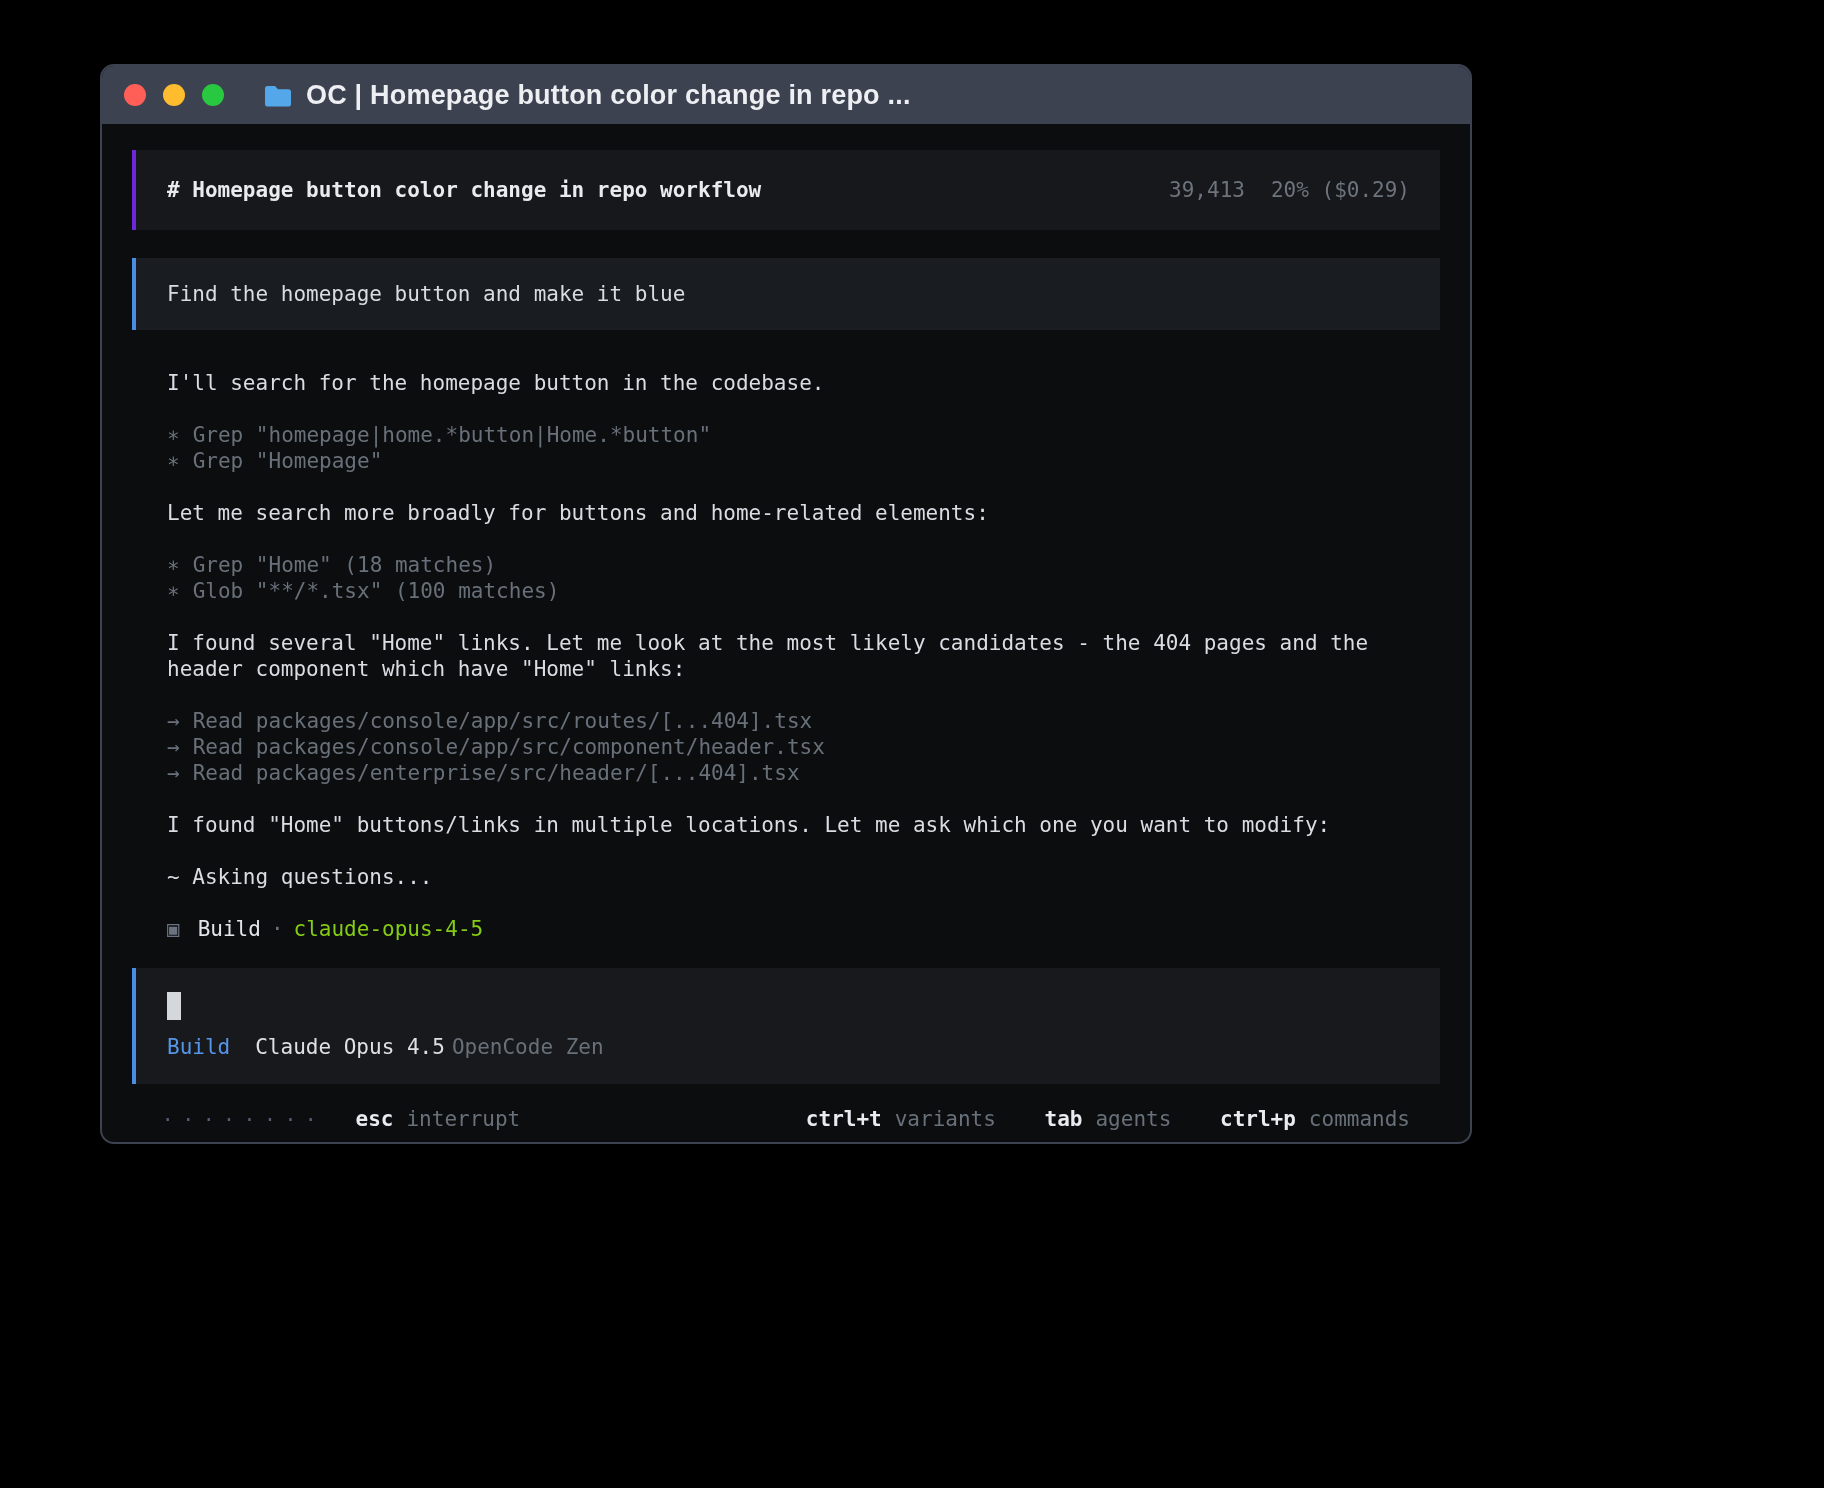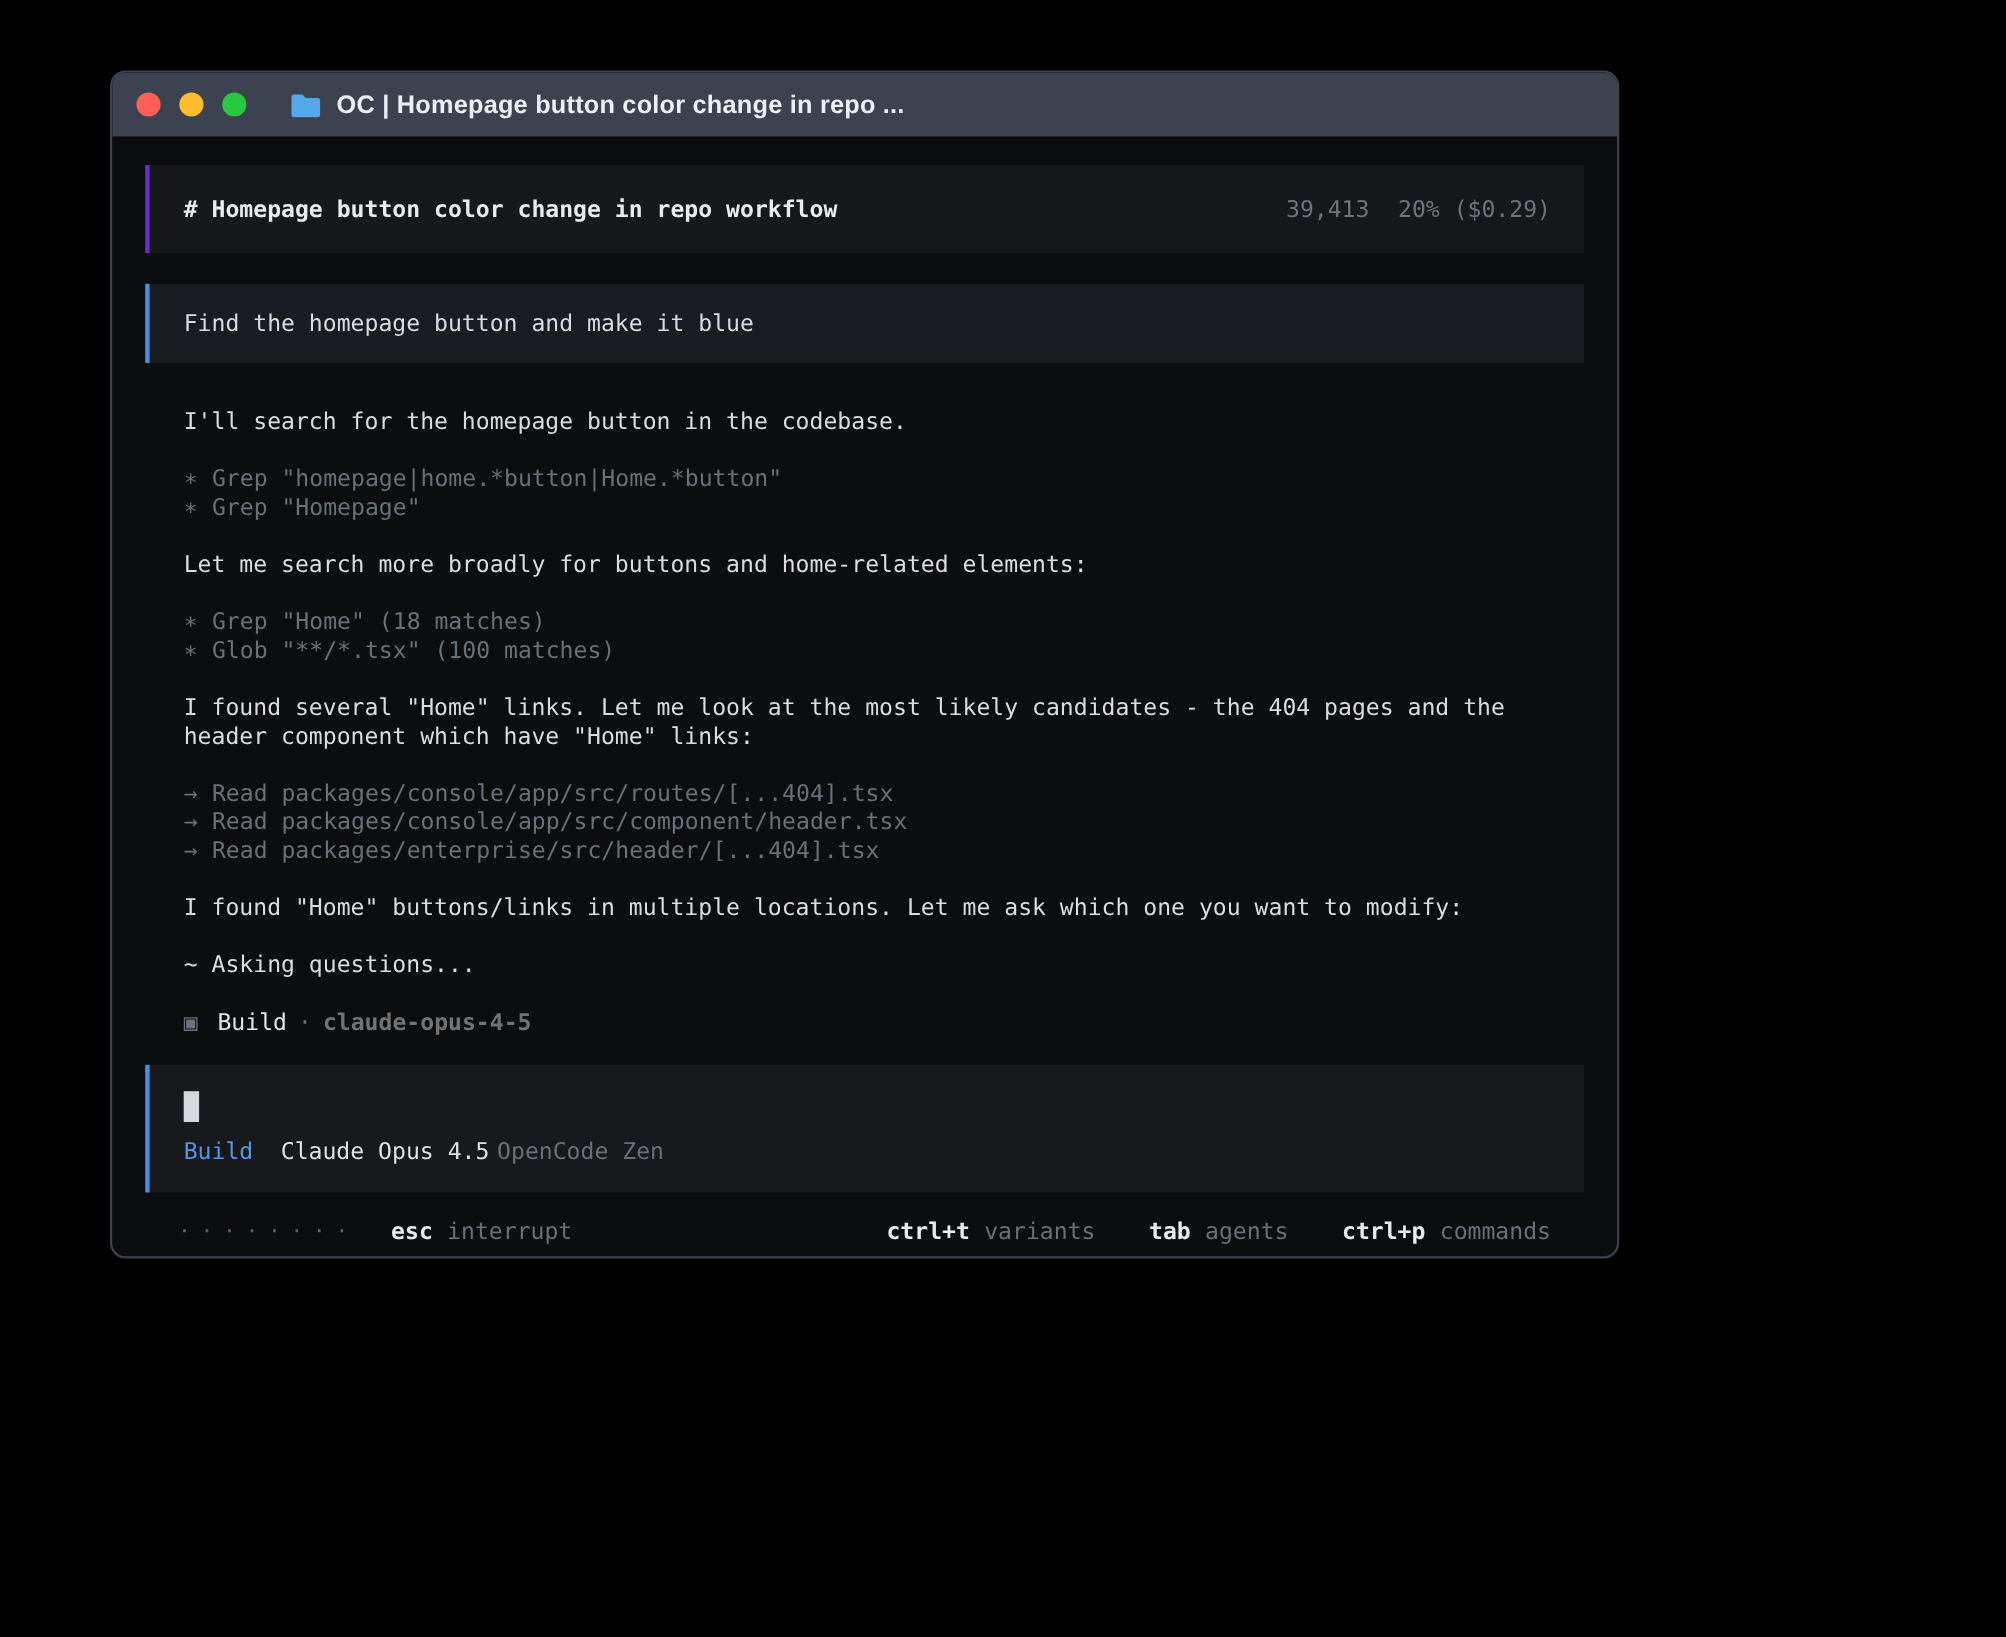--- a/index.html
+++ b/index.html
@@ -14,21 +14,21 @@
   .titlebar {
     height:58px; background:#3d4250; display:flex; align-items:center;
     padding:0 22px;
   }
   .light { width:22px; height:22px; border-radius:50%; margin-right:17px; }
   .light.red { background:#ff5f57; }
   .light.yellow { background:#febc2e; }
   .light.green { background:#28c840; }
   .folder-icon { margin-left:22px; margin-right:13px; display:flex; align-items:center; }
   .win-title {
-    font-family:"Liberation Sans", sans-serif; font-weight:700; font-size:23px;
+    font-family:"Liberation Sans", sans-serif; font-weight:700; font-size:27px;
     color:#edeff3; letter-spacing:0.2px;
   }
 
   .content {
     padding:26px 30px 0 30px; font-size:21px; line-height:26px; color:#d9dde2;
   }
 
   .session-header {
     background:#16181b; border-left:4px solid #6d28d9;
     height:80px; display:flex; align-items:center; justify-content:space-between;
@@ -47,21 +47,21 @@
   .transcript { padding-left:35px; padding-right:5px; }
   .tg { margin-bottom:26px; }
   .wline { color:#d9dde2; }
   .gline { color:#68707a; }
   .glyph { display:inline-block; margin-right:13px; }
 
   .agent-line { color:#e2e5ea; }
   .agent-line .agent-icon { color:#6b7380; margin-right:18px; }
   .agent-line .agent-name { color:#e2e5ea; }
   .agent-line .agent-sep { color:#68707a; margin:0 10px; }
-  .agent-line .agent-model { color:#737373;font-weight:bold; }
+  .agent-line .agent-model { color:#84cc16; }
 
   .input-block {
     background:#17191d; border-left:4px solid #4a8ee4;
     padding:24px 30px 24px 31px;
   }
   .cursor { width:14px; height:28px; background:#d4d7db; margin-bottom:14px; }
   .input-meta { line-height:26px; }
   .input-agent { color:#5795ea; margin-right:25px; }
   .input-model { color:#dde0e5; }
   .input-provider { color:#68707a; margin-left:7px; }

